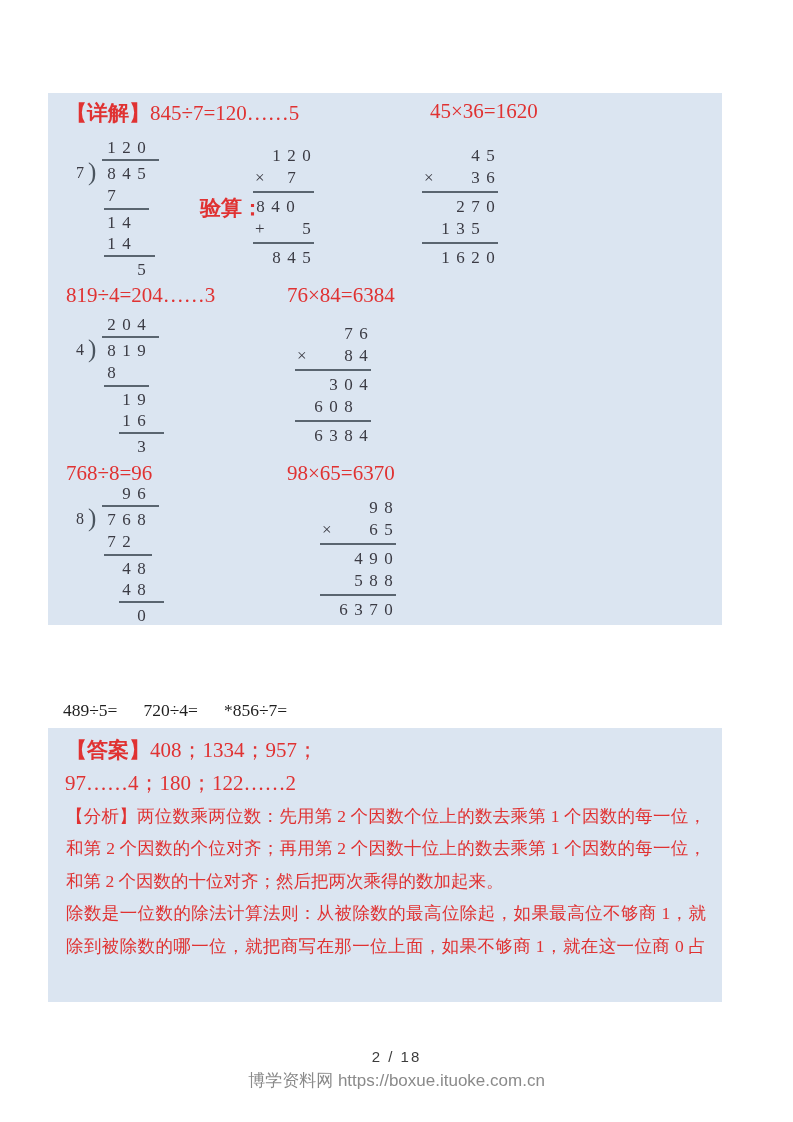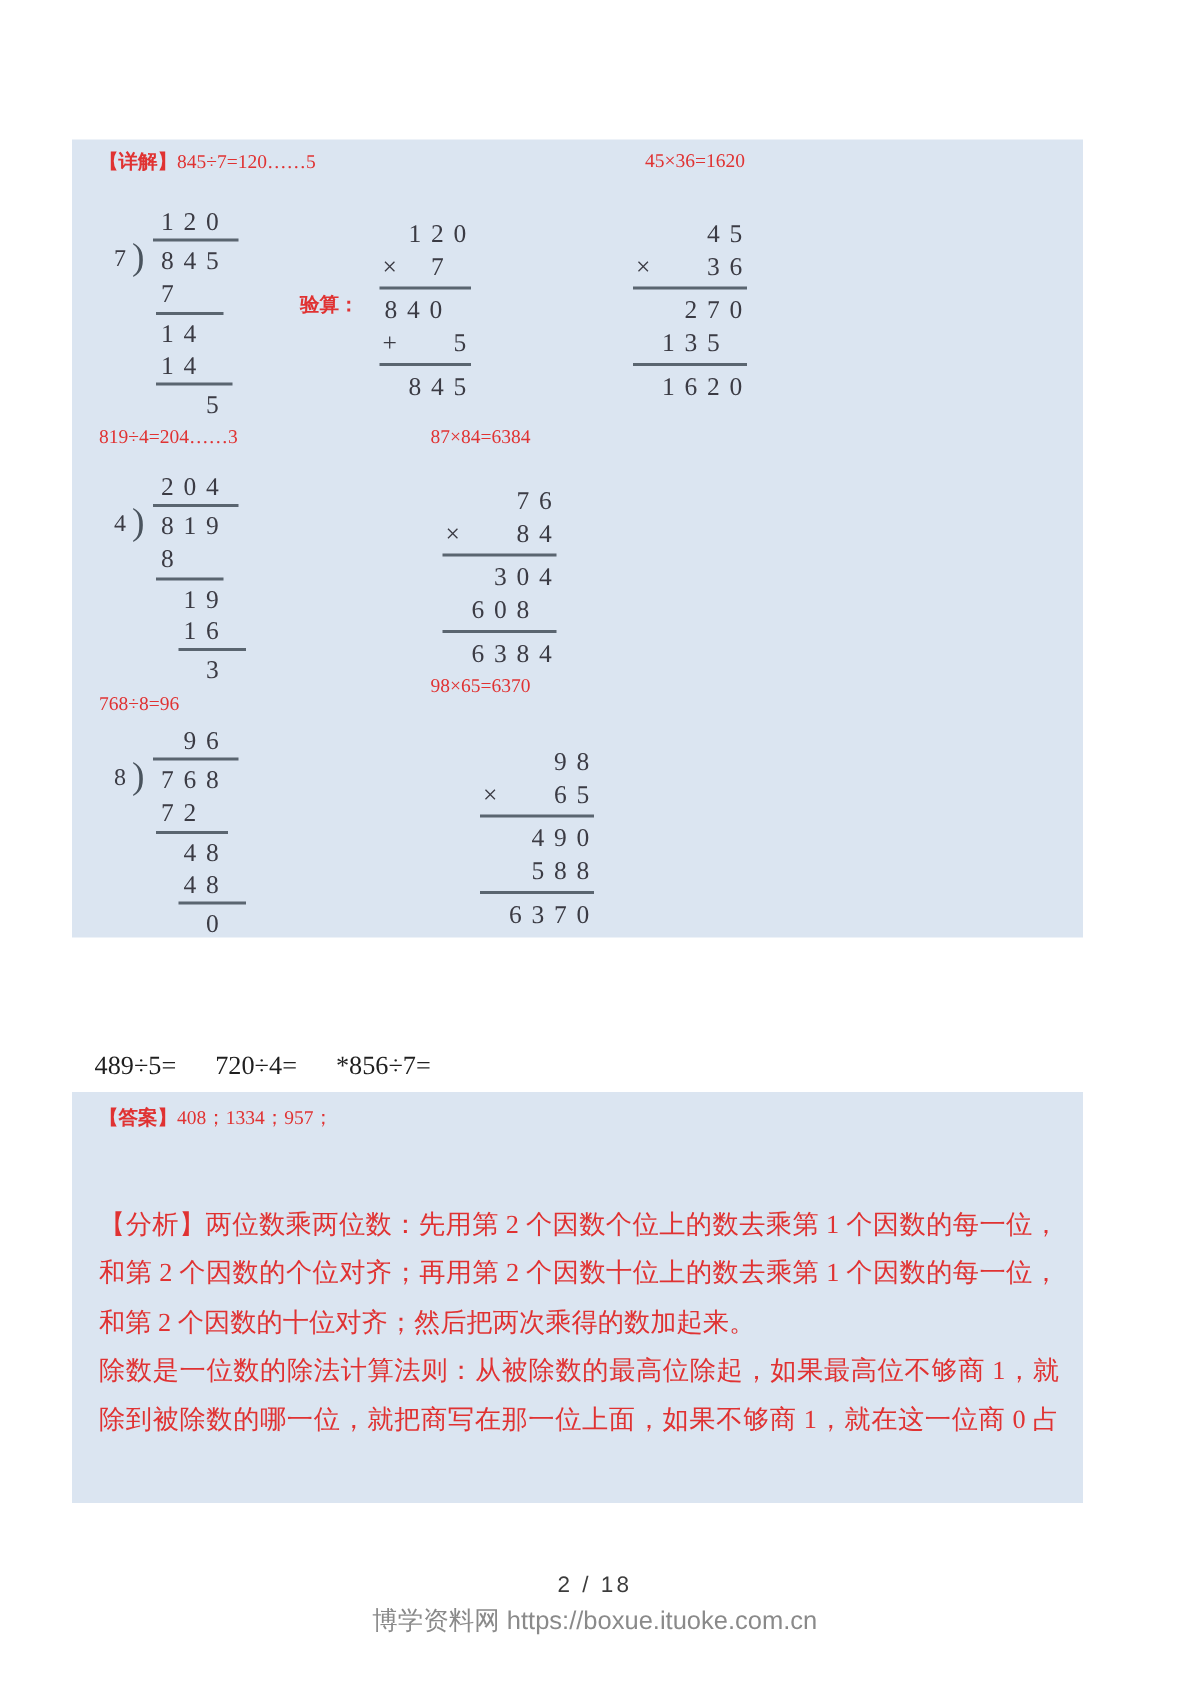--- a/index.html
+++ b/index.html
@@ -7,21 +7,21 @@
     --text:#1f1f1f; --footer-page:#3c3c3c; --footer-site:#8a8a8a;
   }
   html,body{margin:0;padding:0;background:#fff;}
   .page{position:relative;width:793px;height:1122px;margin:0 auto;background:#fff;
         font-family:"Liberation Serif","DejaVu Serif",serif;overflow:hidden;}
   .box{position:absolute;background:var(--box-bg);}
   #box1{left:48px;top:93px;width:674px;height:532px;}
   #box2{left:48px;top:728px;width:674px;height:274px;}
   .abs{position:absolute;}
   .red{color:var(--red);}
-  .eq{font-size:13px;white-space:nowrap;}
+  .eq{font-size:21px;white-space:nowrap;}
   .lbl{font-weight:700;}
   
   .math{position:absolute;color:var(--digit);}
   .math .c{display:inline-block;width:15px;text-align:center;font-size:17px;}
   .qrow{height:22px;line-height:22px;}
   .drow{height:24px;display:flex;align-items:flex-start;line-height:21px;}
   .dvr{display:inline-block;width:16px;text-align:center;padding-top:3px;}
   .brk{display:inline-block;width:14px;font-size:25px;line-height:25px;color:#4a545e;}
   .dvd{display:inline-block;border-top:2px solid var(--line);padding:2px 10px 0 2px;}
   .steps{margin-top:2px;}
@@ -111,21 +111,21 @@
         <div class="mrow" style="width:76px">
           <span style="margin-right:15px"><span class="c">1</span><span class="c">3</span><span class="c">5</span></span>
         </div>
         <div class="mhr" style="width:76px"></div>
         <div class="mrow" style="width:76px">
           <span style="margin-right:0px"><span class="c">1</span><span class="c">6</span><span class="c">2</span><span class="c">0</span></span>
         </div>
       </div>
 
     <span class="abs red eq" style="left:18px;top:190px">819÷4=204……3</span>
-    <span class="abs red eq" style="left:239px;top:190px">87×84=6384</span>
+    <span class="abs red eq" style="left:239px;top:190px">76×84=6384</span>
 
     <div class="math" style="left:24px;top:221px">
         <div class="qrow" style="margin-left:32px"><span class="c">2</span><span class="c">0</span><span class="c">4</span></div>
         <div class="drow">
           <span class="dvr">4</span>
           <span class="brk">)</span>
           <span class="dvd"><span class="c">8</span><span class="c">1</span><span class="c">9</span></span>
         </div>
         <div class="steps" style="margin-left:32px">
           <div class="srow" style="margin-left:0px"><span class="c">8</span></div>
@@ -152,21 +152,21 @@
         <div class="mrow" style="width:76px">
           <span style="margin-right:15px"><span class="c">6</span><span class="c">0</span><span class="c">8</span></span>
         </div>
         <div class="mhr" style="width:76px"></div>
         <div class="mrow" style="width:76px">
           <span style="margin-right:0px"><span class="c">6</span><span class="c">3</span><span class="c">8</span><span class="c">4</span></span>
         </div>
       </div>
 
     <span class="abs red eq" style="left:18px;top:368px">768÷8=96</span>
-    <span class="abs red eq" style="left:239px;top:356px">98×65=6370</span>
+    <span class="abs red eq" style="left:239px;top:368px">98×65=6370</span>
 
     <div class="math" style="left:24px;top:390px">
         <div class="qrow" style="margin-left:47px"><span class="c">9</span><span class="c">6</span></div>
         <div class="drow">
           <span class="dvr">8</span>
           <span class="brk">)</span>
           <span class="dvd"><span class="c">7</span><span class="c">6</span><span class="c">8</span></span>
         </div>
         <div class="steps" style="margin-left:32px">
           <div class="srow" style="margin-left:0px"><span class="c">7</span><span class="c">2</span></div>
@@ -203,20 +203,21 @@
   <div class="qsec qrowflex" style="left:63px;top:700px">
     <span>489÷5=</span>
     <span>720÷4=</span>
     <span>*856÷7=</span>
   </div>
 
   <section class="box" id="box2">
     <div class="abs red eq" style="left:18px;top:8px">
       <span class="lbl">【答案】</span><span>408；1334；957；</span>
     </div>
+    <div class="abs red eq" style="left:17px;top:41px">97……4；180；122……2</div>
     <div id="analysis">
         <div class="aline jl">【分析】两位数乘两位数：先用第 2 个因数个位上的数去乘第 1 个因数的每一位，得数的末位</div>
         <div class="aline jl">和第 2 个因数的个位对齐；再用第 2 个因数十位上的数去乘第 1 个因数的每一位，得数的末位</div>
         <div class="aline">和第 2 个因数的十位对齐；然后把两次乘得的数加起来。</div>
         <div class="aline jl">除数是一位数的除法计算法则：从被除数的最高位除起，如果最高位不够商 1，就看前两位；</div>
         <div class="aline jl">除到被除数的哪一位，就把商写在那一位上面，如果不够商 1，就在这一位商 0 占位；每次除</div>
       </div>
   </section>
 
   <div class="footer-line" id="page-num">2 / 18</div>

